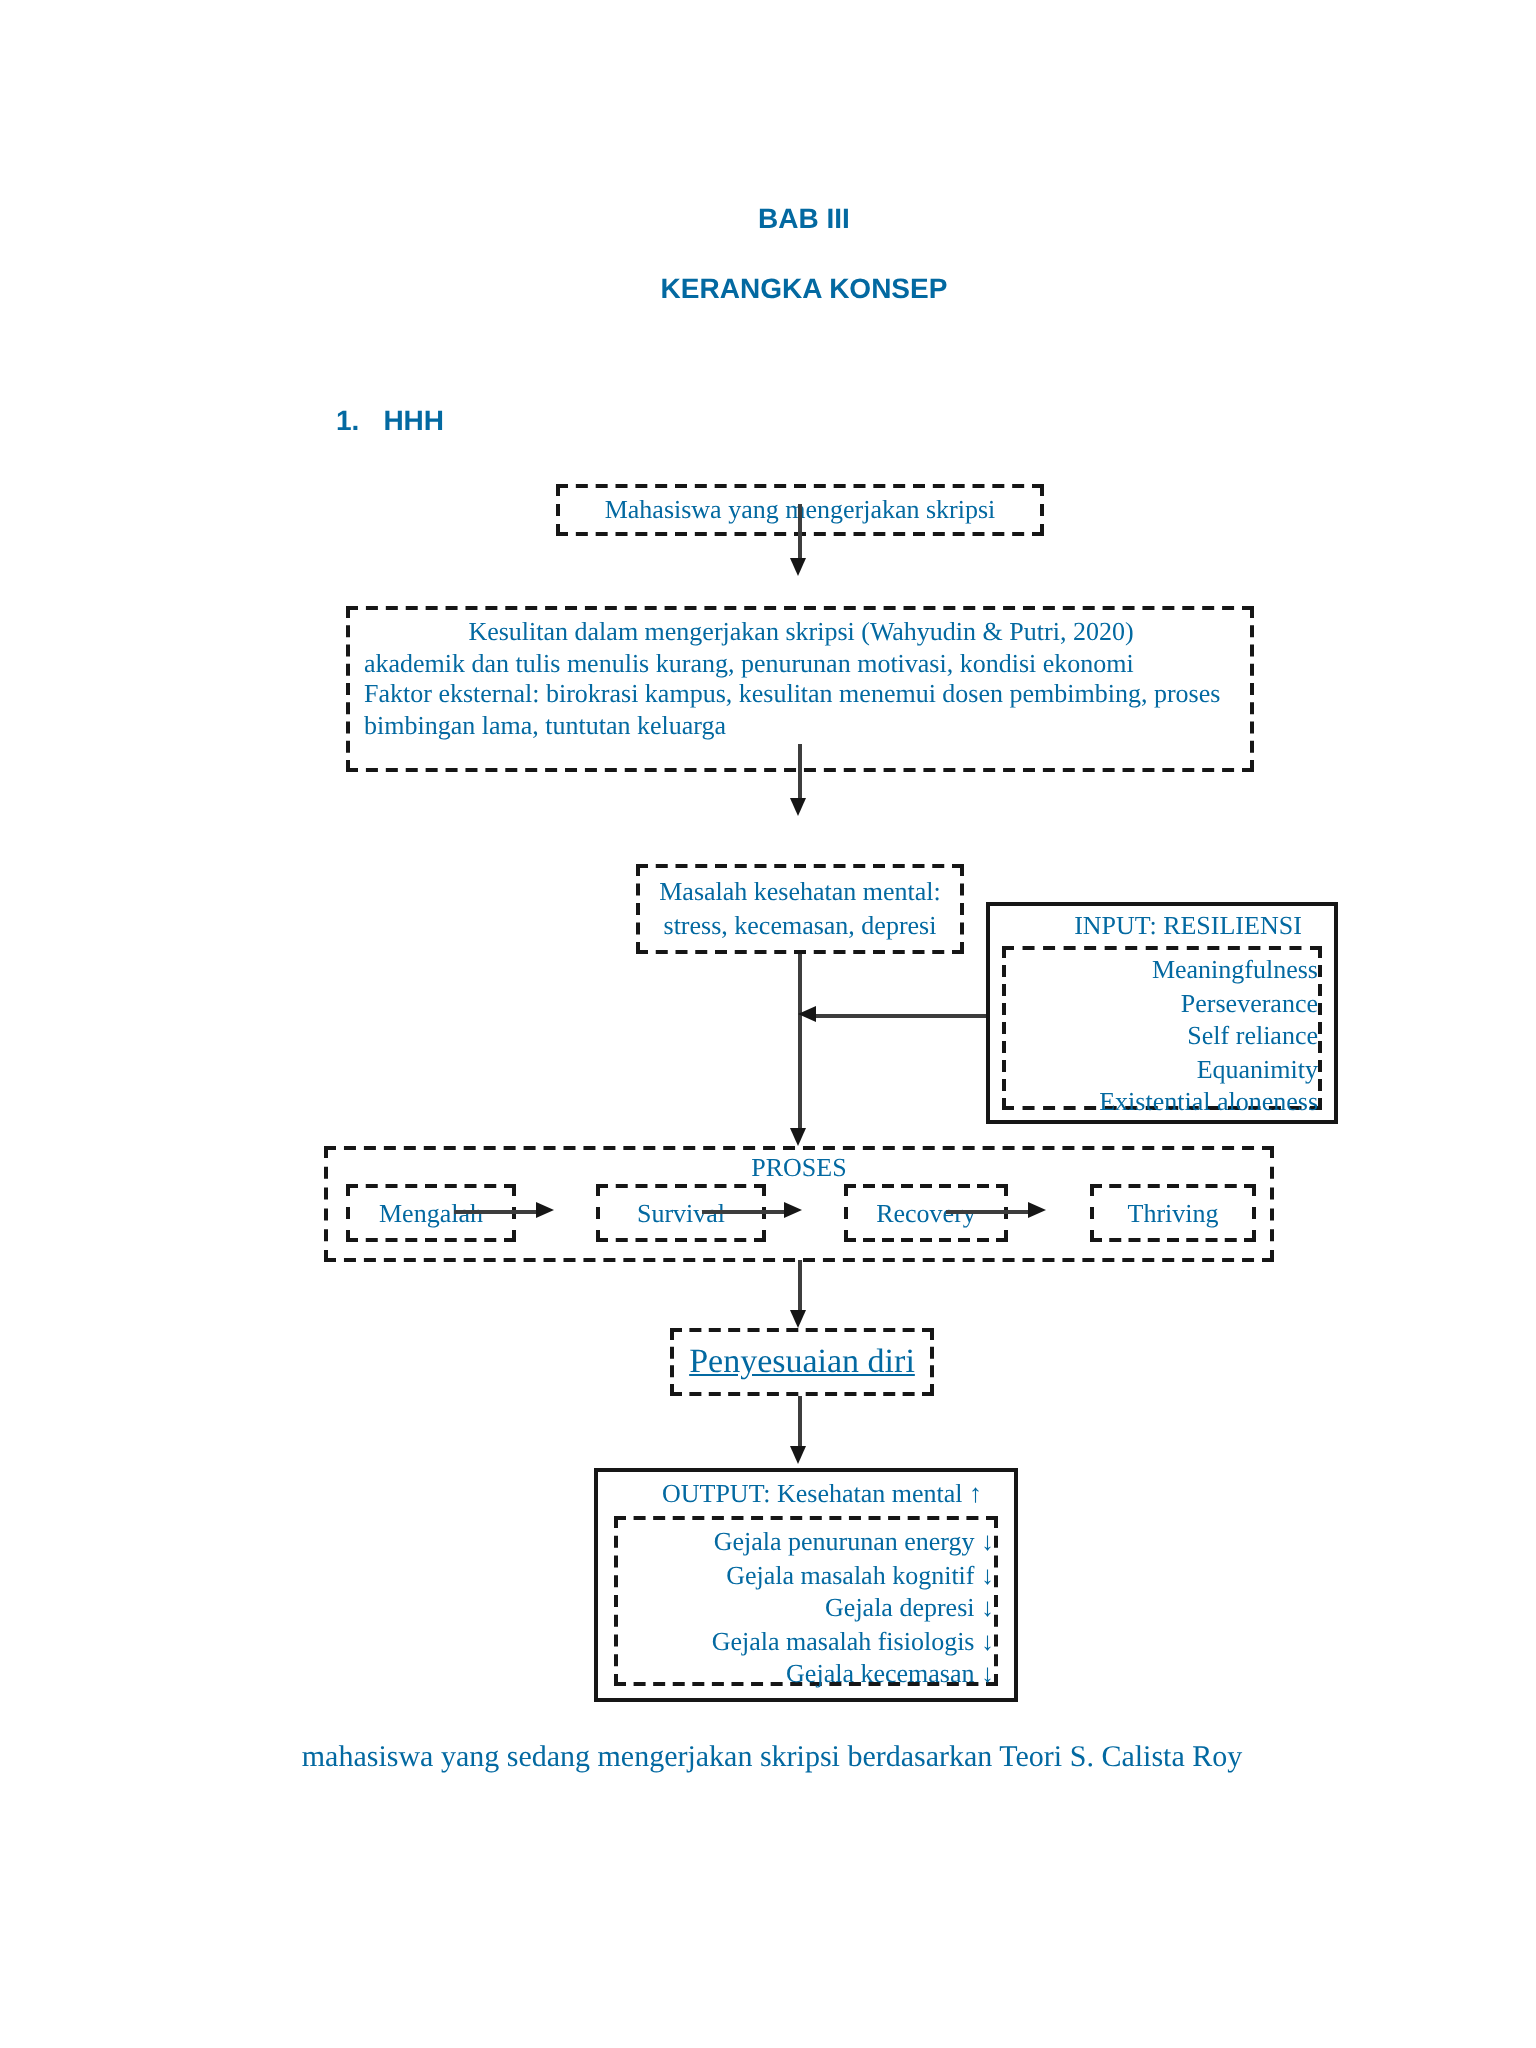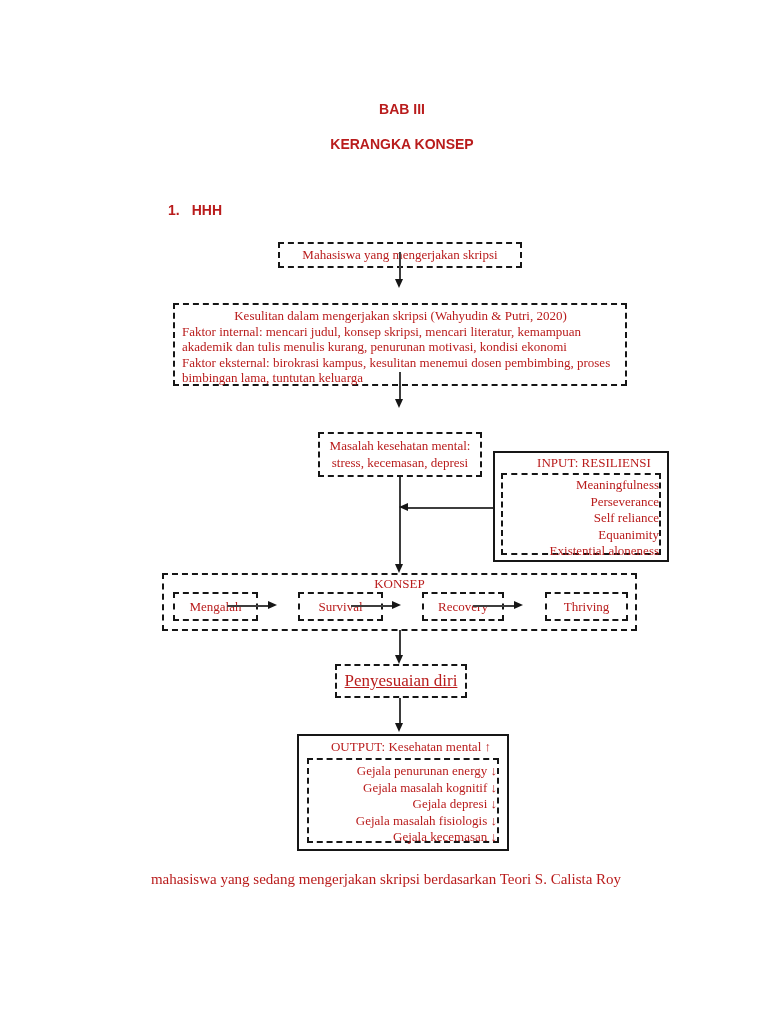--- a/index.html
+++ b/index.html
@@ -1,18 +1,18 @@
 <!DOCTYPE html>
 <html><head>
 <meta charset="utf-8">
 <style>
   html,body{margin:0;padding:0;background:#fff;}
   .page{
     position:relative;width:768px;height:1024px;background:#ffffff;
-    font-family:"Liberation Serif","DejaVu Serif",serif;color:#b91c1c;overflow:hidden;
+    font-family:"Liberation Serif","DejaVu Serif",serif;color:#0369a1;overflow:hidden;
   }
   .abs{position:absolute;}
   .cx{transform:translateX(-50%);white-space:nowrap;}
   .heading{font-family:"Liberation Sans","DejaVu Sans",sans-serif;font-weight:bold;font-size:14px;}
   .dashedbox{position:absolute;border:2px dashed #161616;box-sizing:border-box;background:#fff;}
   .solidbox{position:absolute;border:2px solid #161616;box-sizing:border-box;background:#fff;}
   .txt{font-size:13px;}
   .center{text-align:center;}
   .vline{position:absolute;width:1.5px;background:#3d3d3d;z-index:3;}
   .hline{position:absolute;height:1.5px;background:#3d3d3d;z-index:3;}
@@ -35,21 +35,20 @@
     <span>1.</span><span style="display:inline-block;width:12px;"></span><span>HHH</span>
   </div>
 
   <div class="dashedbox txt center" style="left:278px;top:242px;width:244px;height:26px;line-height:21px;">Mahasiswa yang mengerjakan skripsi</div>
 
   <div class="vline" style="left:399px;top:252px;height:28px;"></div>
   <div class="ah ah-down" style="left:395px;top:279px;"></div>
 
   <div class="dashedbox txt" style="left:173px;top:303px;width:454px;height:83px;padding:3px 6px 0 7px;line-height:15.5px;">
     <div class="center">Kesulitan dalam mengerjakan skripsi (Wahyudin &amp; Putri, 2020)</div>
-    <div>Faktor internal: mencari judul, konsep skripsi, mencari literatur, kemampuan</div>
     <div>akademik dan tulis menulis kurang, penurunan motivasi, kondisi ekonomi</div>
     <div>Faktor eksternal: birokrasi kampus, kesulitan menemui dosen pembimbing, proses</div>
     <div>bimbingan lama, tuntutan keluarga</div>
   </div>
 
   <div class="vline" style="left:399px;top:372px;height:28px;"></div>
   <div class="ah ah-down" style="left:395px;top:399px;"></div>
 
   <div class="dashedbox txt center" style="left:318px;top:432px;width:164px;height:45px;padding-top:3px;line-height:17px;">
     <div>Masalah kesehatan mental:</div>
@@ -67,21 +66,21 @@
     <div class="innerdash" style="left:6px;right:6px;top:20px;bottom:5px;padding:2px 0 0 7px;">
       <div class="listline">Meaningfulness</div>
       <div class="listline">Perseverance</div>
       <div class="listline">Self reliance</div>
       <div class="listline">Equanimity</div>
       <div class="listline">Existential aloneness</div>
     </div>
   </div>
 
   <div class="dashedbox" style="left:162px;top:573px;width:475px;height:58px;">
-    <div class="txt center" style="margin-top:1px;">KONSEP</div>
+    <div class="txt center" style="margin-top:1px;">PROSES</div>
   </div>
 
   <div class="dashedbox txt center" style="left:173px;top:592px;width:85px;height:29px;line-height:25px;">Mengalah</div>
   <div class="dashedbox txt center" style="left:298px;top:592px;width:85px;height:29px;line-height:25px;">Survival</div>
   <div class="dashedbox txt center" style="left:422px;top:592px;width:82px;height:29px;line-height:25px;">Recovery</div>
   <div class="dashedbox txt center" style="left:545px;top:592px;width:83px;height:29px;line-height:25px;">Thriving</div>
 
   <div class="hline" style="left:227px;top:605px;width:42px;"></div>
   <div class="ah ah-right" style="left:268px;top:601px;"></div>
   <div class="hline" style="left:351px;top:605px;width:42px;"></div>

